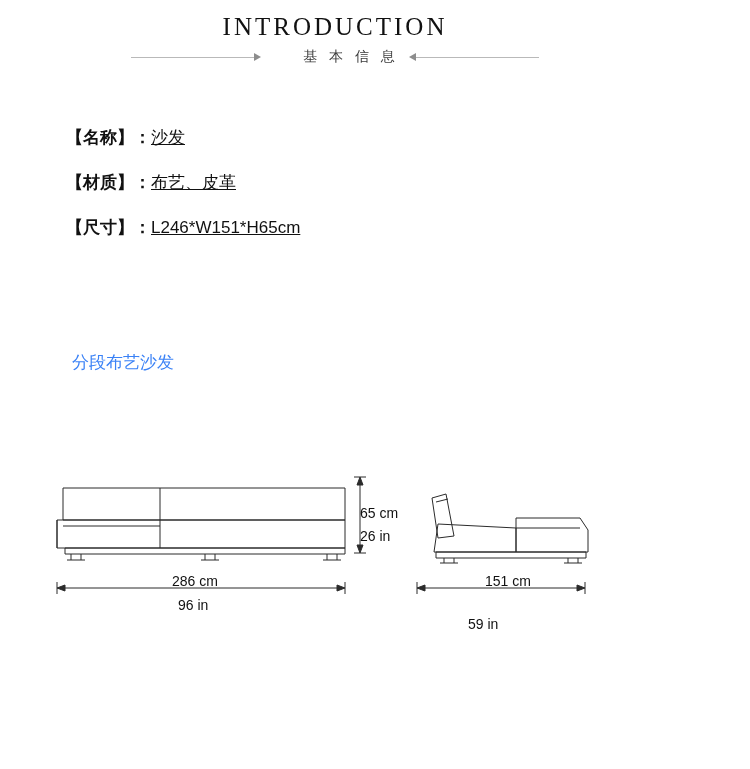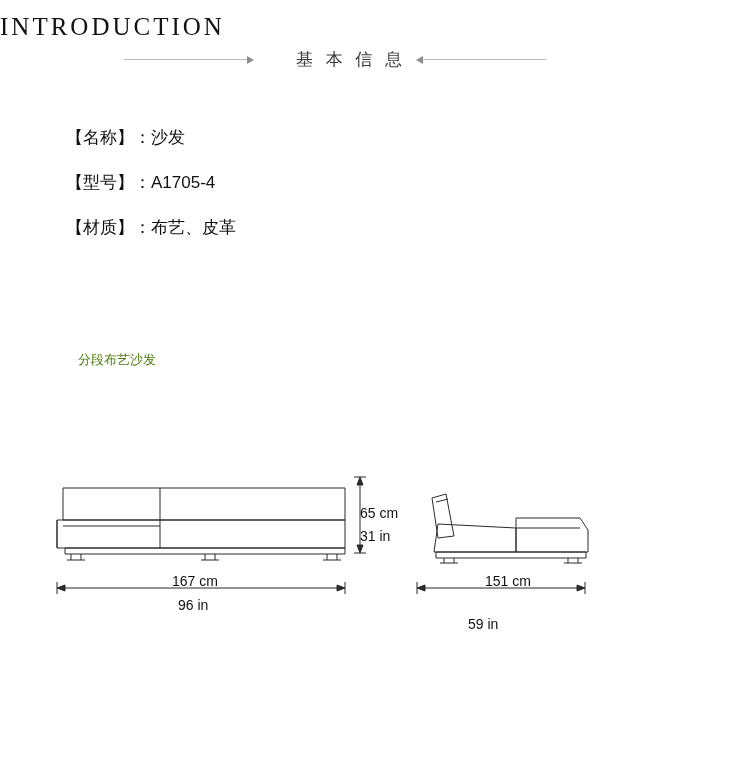--- a/index.html
+++ b/index.html
@@ -13,21 +13,21 @@
     position: relative;
     font-family: "Liberation Sans", sans-serif;
     color: #1a1a1a;
     overflow: hidden;
   }
 
   
   .header {
     width: 670px;
     padding-top: 10px;
-    text-align: left;
+    text-align: center;
   }
   .header-title {
     font-family: "Liberation Serif", serif;
     font-size: 25px;
     letter-spacing: 3px;
     color: #111;
     line-height: 34px;
   }
   .header-sub-row {
     display: flex;
@@ -52,49 +52,49 @@
     border-bottom: 4px solid transparent;
     border-left: 7px solid #8d8d8d;
   }
   .arrow-left {
     width: 0; height: 0;
     border-top: 4px solid transparent;
     border-bottom: 4px solid transparent;
     border-right: 7px solid #8d8d8d;
   }
   .header-sub {
-    font-size: 17px;
+    font-size: 14px;
     letter-spacing: 4px;
     color: #3a3a3a;
     white-space: nowrap;
     margin-left: 32px;
   }
 
   
   .specs {
     position: absolute;
     left: 66px;
     top: 128px;
   }
   .spec-row {
     font-size: 17px;
     line-height: 20px;
     margin-bottom: 25px;
     color: #111;
     white-space: nowrap;
   }
-  .spec-label { font-weight: normal; }
-  .spec-value { font-weight: normal; }
+  .spec-label { font-weight: bold; }
+  .spec-value { font-weight: normal; text-decoration: underline; }
 
   .note {
     position: absolute;
-    left: 78px;
+    left: 72px;
     top: 351px;
-    font-size: 13px;
-    color: #4d7c0f;
+    font-size: 17px;
+    color: #3b82f6;
   }
 
   
   .drawings {
     position: absolute;
     left: 0;
     top: 470px;
     width: 750px;
     height: 150px;
   }
@@ -144,24 +144,24 @@
       <span class="rule-line"></span>
     </span>
   </div>
 </div>
 
 <div class="specs">
   <div class="spec-row">
     <span class="spec-label">【名称】：</span><span class="spec-value">沙发</span>
   </div>
   <div class="spec-row">
-    <span class="spec-label">【型号】：</span><span class="spec-value">A1705-4</span>
+    <span class="spec-label">【材质】：</span><span class="spec-value">布艺、皮革</span>
   </div>
   <div class="spec-row">
-    <span class="spec-label">【材质】：</span><span class="spec-value">布艺、皮革</span>
+    <span class="spec-label">【尺寸】：</span><span class="spec-value">L246*W151*H65cm</span>
   </div>
 </div>
 
 <div class="note">分段布艺沙发</div>
 
 <div class="drawings">
 
   <div class="front-view">
     <svg width="300" height="95" viewBox="0 0 300 95">
       <g fill="none" stroke="#2b2b2b" stroke-width="1" stroke-linejoin="miter">
@@ -233,18 +233,18 @@
     <g stroke="#2b2b2b" stroke-width="1" fill="#2b2b2b">
       <line x1="6" y1="8" x2="166" y2="8"></line>
       <polygon points="2,8 10,5 10,11"></polygon>
       <polygon points="170,8 162,5 162,11"></polygon>
       <line x1="2" y1="2" x2="2" y2="14"></line>
       <line x1="170" y1="2" x2="170" y2="14"></line>
     </g>
   </svg>
 
   <div class="dim-text dim-h-cm">65 cm</div>
-  <div class="dim-text dim-h-in">31 in</div>
-  <div class="dim-text dim-w-cm">167 cm</div>
+  <div class="dim-text dim-h-in">26 in</div>
+  <div class="dim-text dim-w-cm">286 cm</div>
   <div class="dim-text dim-w-in">96  in</div>
   <div class="dim-text dim-d-cm">151 cm</div>
   <div class="dim-text dim-d-in">59   in</div>
 </div>
 
 </body></html>

